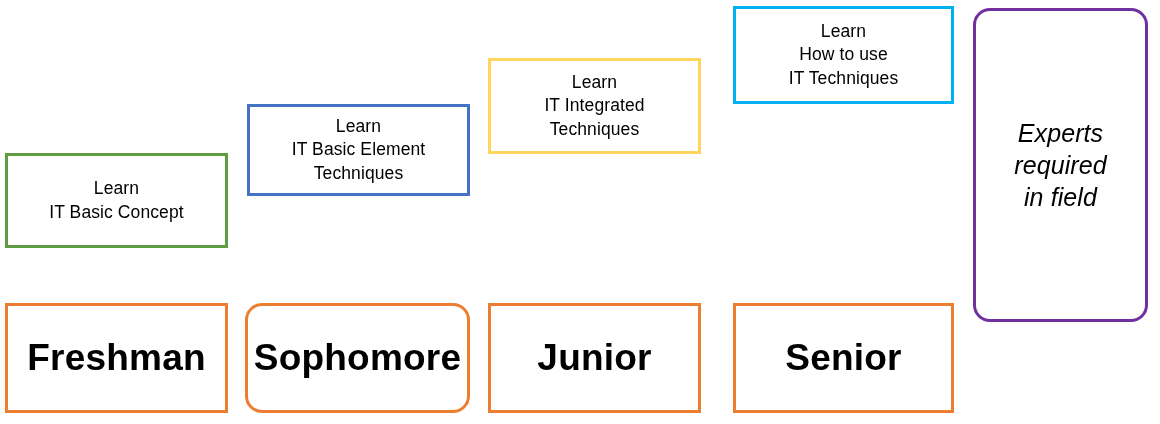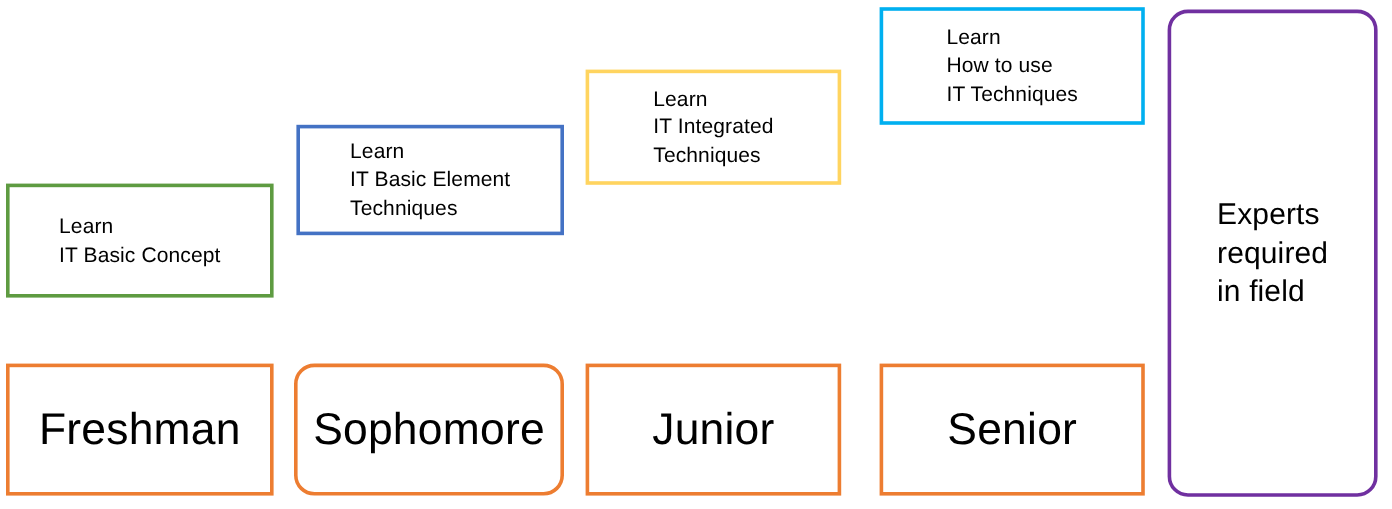--- a/index.html
+++ b/index.html
@@ -18,35 +18,37 @@
     background: #ffffff;
     overflow: hidden;
   }
   .box {
     position: absolute;
     box-sizing: border-box;
     background: #ffffff;
     display: flex;
     align-items: center;
     justify-content: center;
+    text-align: center;
     color: #000000;
   }
   .stage-box {
     border-style: solid;
     border-width: 3px;
     font-size: 17.5px;
     line-height: 1.34;
     letter-spacing: 0.1px;
   }
   .year-box {
     border-style: solid;
     border-width: 3px;
     font-size: 37px;
     line-height: 1.1;
     letter-spacing: 0.2px;
+    font-weight: bold;
   }
   .expert-box {
     border-style: solid;
     border-width: 3px;
     border-radius: 17px;
     font-size: 25px;
     line-height: 1.28;
     letter-spacing: 0.1px;
   }
   .box-label {
@@ -92,19 +94,19 @@
   </div>
 
   <div class="box year-box" style="left: 733px; top: 303px; width: 221px; height: 110px; border-color: rgb(237, 125, 49);">
     <span class="box-label">Senior</span>
   </div>
 
   <div class="box year-box" style="left: 488px; top: 303px; width: 213px; height: 110px; border-color: rgb(237, 125, 49);">
     <span class="box-label">Junior</span>
   </div>
 
-  <div class="box expert-box" style="left: 973px; top: 8px; width: 175px; height: 406px; border-color: rgb(112, 48, 160); border-radius: 17px;">
+  <div class="box expert-box" style="left: 973px; top: 8px; width: 175px; height: 314px; border-color: rgb(112, 48, 160); border-radius: 17px; font-style: italic;">
     <span class="box-label">Experts
 required
 in field</span>
   </div>
 
 </div>
 
 </body></html>

